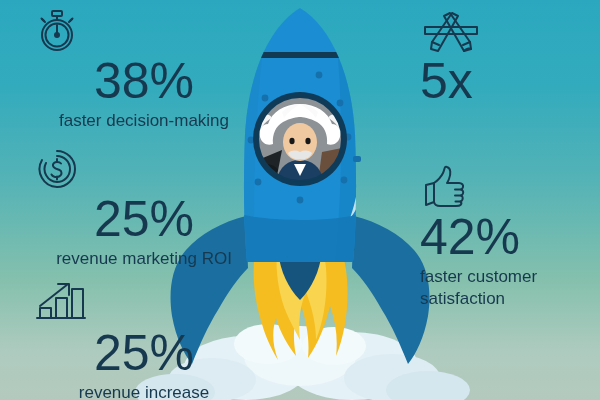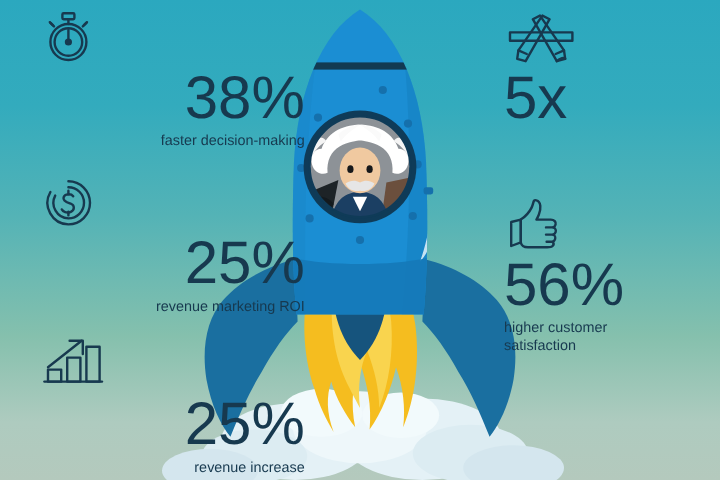--- a/index.html
+++ b/index.html
@@ -22,42 +22,42 @@
         #aecbbf 88%,
         #b4c9bd 100%);
     user-select: none;
   }
 
   
   .stat {
     position: absolute;
     color: #17394f;
   }
-  .stat-left  { left: 34px; width: 220px; text-align: right; }
+  .stat-left  { left: 34px; width: 220px; text-align: center; }
   .stat-right { left: 420px; width: 180px; text-align: left; }
 
   .stat-icon {
     display: block;
     height: 46px;
     margin-bottom: 2px;
   }
   .stat-icon svg { display: block; overflow: visible; }
 
   .stat-value {
     display: block;
     font-size: 50px;
     font-weight: 300;
     line-height: 1.0;
     letter-spacing: 0px;
     color: #17394f;
     white-space: nowrap;
   }
   .stat-label {
     display: block;
-    font-size: 12px;
+    font-size: 17px;
     font-weight: 400;
     line-height: 1.28;
     color: #17394f;
     margin-top: 4px;
     white-space: pre-line;
   }
 
   
   #stat-decision     { top: 8px; }
   #stat-roi          { top: 146px; }
@@ -262,18 +262,18 @@
         <path d="M14 19 C17 17 21 13 23 9 C25 5 24 2 27 3 C31 4 31 10 29 15
                  C28 17.5 27 19 27 19 L39 19 C42 19 43.5 21 43 23
                  C42.5 25 41 25.5 41 25.5 C43 26 43.5 28 43 29.5
                  C42.5 31 41 31.5 41 31.5 C42.5 32 43 34 42.5 35.5
                  C42 37 40.5 37.5 40.5 37.5 C41.5 38.5 41.5 40 40.5 41
                  C39.5 42 38 42 36 42 L20 42 C17 42 14.5 40.5 14 38 Z"></path>
         <path d="M14 19 L6 21 L6 41 L14 38 Z"></path>
         <path d="M41 25.5 h-6 M41 31.5 h-6 M40.5 37.5 h-5"></path>
       </svg>
     </span>
-    <span class="stat-value">56%</span>
-    <span class="stat-label">higher customer
+    <span class="stat-value">42%</span>
+    <span class="stat-label">faster customer
 satisfaction</span>
   </div>
 
 </div>
 
 </body></html>

